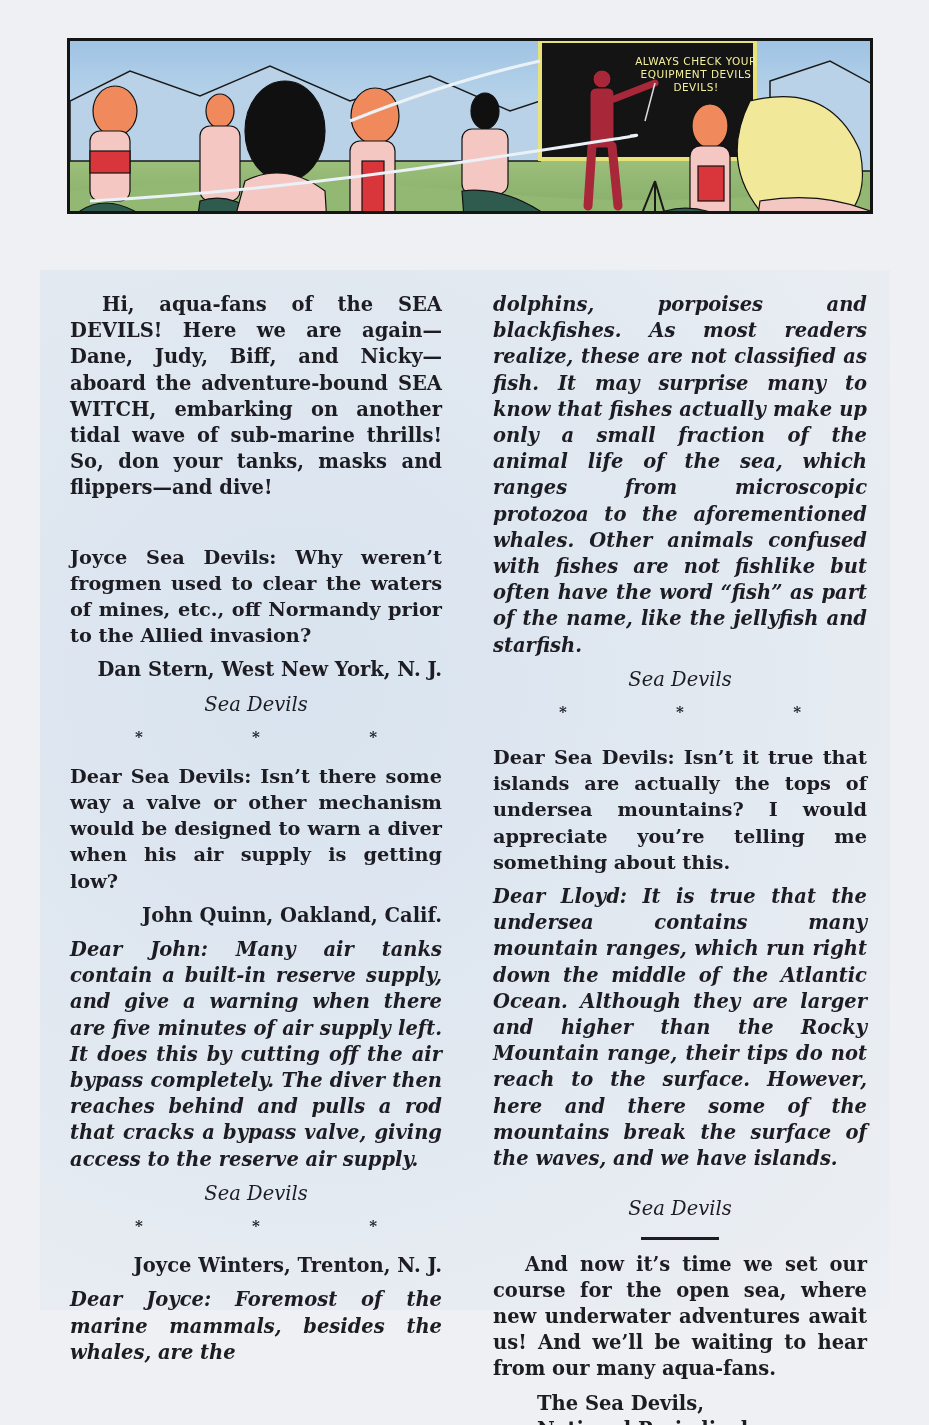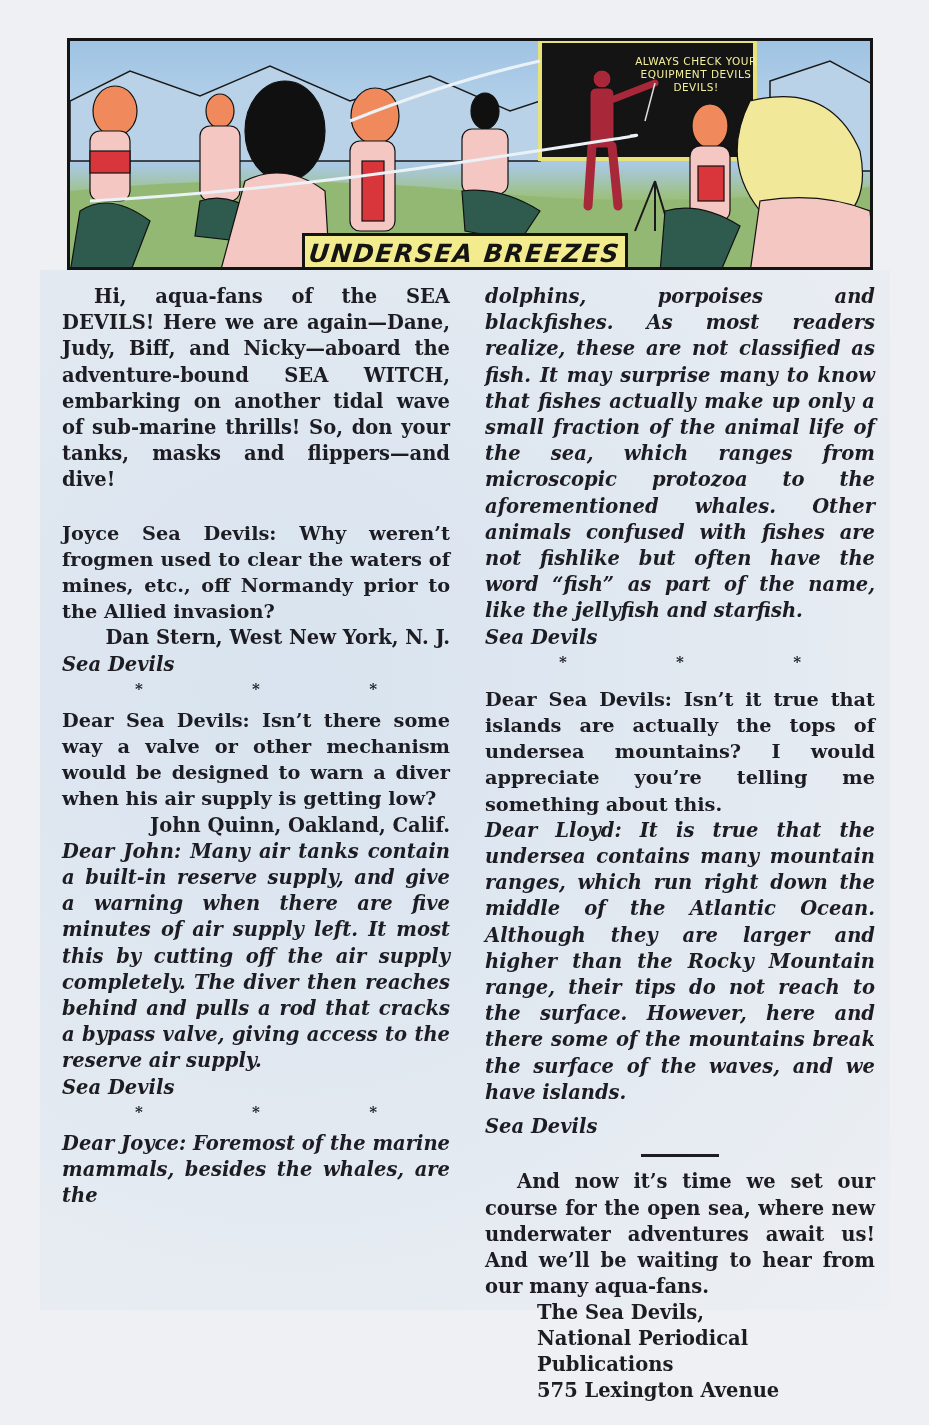--- a/index.html
+++ b/index.html
@@ -10,21 +10,21 @@
     color: #1c1c22;
     position: relative;
   }
   .page-tint {
     position: absolute; left: 40px; top: 270px; width: 850px; height: 1040px;
     background: radial-gradient(ellipse at 30% 40%, #d6e2ef 0%, #dfe7f0 45%, #e7ecf2 75%, #eceff3 100%);
     opacity: .9;
   }
   
   .panel {
-    position: absolute; left: 67px; top: 38px; width: 806px; height: 232px;
+    position: absolute; left: 67px; top: 38px; width: 806px; height: 176px;
     border: 3px solid #141414; box-sizing: border-box; overflow: hidden;
     background: linear-gradient(180deg, #9fc3e3 0%, #b7d3ea 35%, #a9c9e2 55%, #9cbf7a 70%, #86ad6a 100%);
   }
   .panel svg { position: absolute; left: 0; top: 0; }
   .chalk-text {
     position: absolute; left: 556px; top: 14px; width: 140px;
     font-family: "DejaVu Sans", sans-serif; font-size: 10.5px; line-height: 13px;
     color: #f4ef9a; text-align: center; letter-spacing: .5px;
   }
   .chalk-text span { display: block; }
@@ -38,26 +38,26 @@
     font-size: 25px; letter-spacing: 1.5px; color: #141414;
     transform: skewX(-6deg);
   }
   
   .col {
     position: absolute; top: 284px; font-size: 19.5px; line-height: 26.2px;
     text-align: justify;
   }
   .col.left { left: 62px; width: 388px; }
   .col.right { left: 485px; width: 390px; }
-  .col p { margin: 0; }
+  .col p { margin: 8px; }
   .b { font-weight: bold; }
   .q { font-weight: bold; font-size: 19.3px; }
   .sig { text-align: right; font-weight: bold; }
   .ans { font-style: italic; font-weight: bold; }
-  .sd { text-align: left; font-style: italic; font-weight: bold; }
+  .sd { text-align: center; font-style: italic; font-weight: normal; }
   .stars {
     text-align: center; letter-spacing: 52px; font-size: 15px; line-height: 22px;
     padding-left: 52px; font-weight: bold;
   }
   .indent { text-indent: 32px; }
   .gap { height: 27px; }
   .rule {
     width: 78px; height: 3px; background: #1c1c22; margin: 14px auto 12px auto;
   }
   .addr { padding-left: 52px; text-align: left; font-weight: bold; }
@@ -137,25 +137,26 @@
   <div class="gap"></div>
 
   <p class="q">Joyce Sea Devils: Why weren’t frogmen used to clear the waters of mines, etc., off Normandy prior to the Allied invasion?</p>
   <p class="sig">Dan Stern, West New York, N. J.</p>
   <p class="sd">Sea Devils</p>
   <div class="stars">* * *</div>
   <div style="height:8px"></div>
 
   <p class="q">Dear Sea Devils: Isn’t there some way a valve or other mechanism would be designed to warn a diver when his air supply is getting low?</p>
   <p class="sig">John Quinn, Oakland, Calif.</p>
-  <p class="ans">Dear John: Many air tanks contain a built-in reserve supply, and give a warning when there are five minutes of air supply left. It most this by cutting off the air supply completely. The diver then reaches behind and pulls a rod that cracks a bypass valve, giving access to the reserve air supply.</p>
+  <p class="ans">Dear John: Many air tanks contain a built-in reserve supply, and give a warning when there are five minutes of air supply left. It does this by cutting off the air bypass completely. The diver then reaches behind and pulls a rod that cracks a bypass valve, giving access to the reserve air supply.</p>
   <p class="sd">Sea Devils</p>
   <div class="stars">* * *</div>
   <div style="height:8px"></div>
 
+  <p class="sig">Joyce Winters, Trenton, N. J.</p>
   <p class="ans">Dear Joyce: Foremost of the marine mammals, besides the whales, are the</p>
 </div>
 
 <div class="col right">
   <p class="ans">dolphins, porpoises and blackfishes. As most readers realize, these are not classified as fish. It may surprise many to know that fishes actually make up only a small fraction of the animal life of the sea, which ranges from microscopic protozoa to the aforementioned whales. Other animals confused with fishes are not fishlike but often have the word “fish” as part of the name, like the jellyfish and starfish.</p>
   <p class="sd">Sea Devils</p>
   <div class="stars">* * *</div>
   <div style="height:14px"></div>
 
   <p class="q">Dear Sea Devils: Isn’t it true that islands are actually the tops of undersea mountains? I would appreciate you’re telling me something about this.</p>

